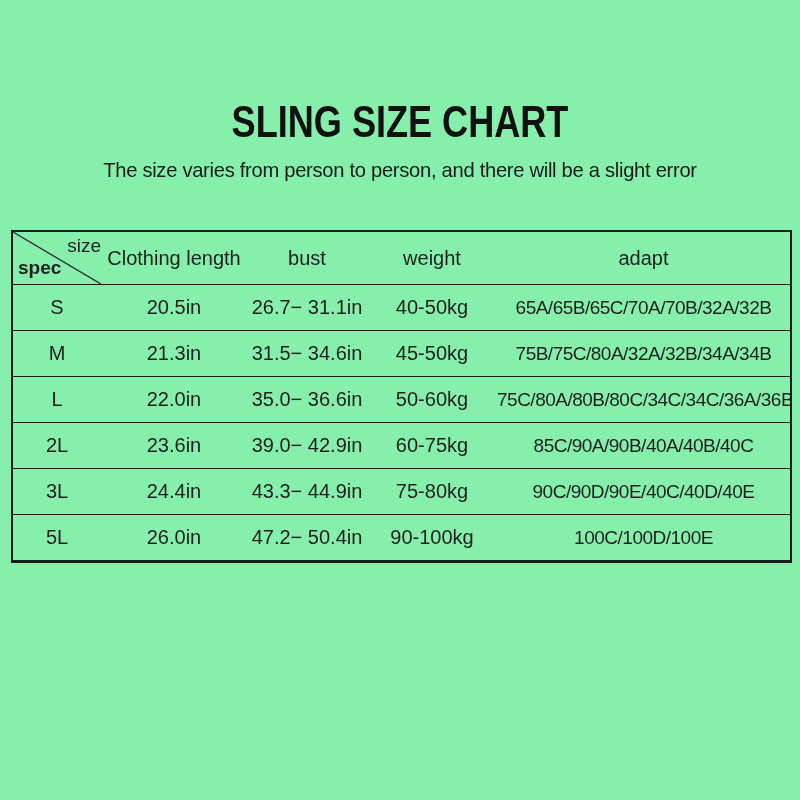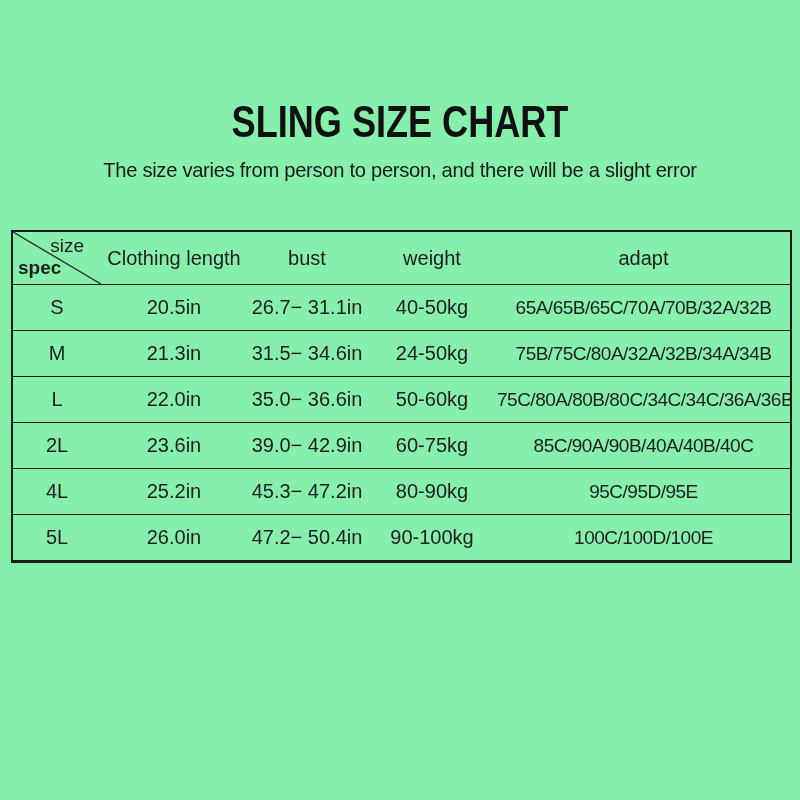--- a/index.html
+++ b/index.html
@@ -76,21 +76,21 @@
   }
   th.corner-cell svg {
     position: absolute;
     top: 0; left: 0;
     width: 100%; height: 100%;
     display: block;
   }
   .corner-size-label {
     position: absolute;
     top: 3px;
-    right: 17px;
+    right: 0;
     font-size: 19px;
     color: #1f1f1f;
   }
   .corner-spec-label {
     position: absolute;
     bottom: 5px;
     left: 5px;
     font-size: 19px;
     color: #1f1f1f;
     font-weight: bold;
@@ -131,43 +131,43 @@
         <td>S</td>
         <td>20.5in</td>
         <td>26.7− 31.1in</td>
         <td>40-50kg</td>
         <td class="adapt-cell">65A/65B/65C/70A/70B/32A/32B</td>
       </tr>
       <tr class="data-row">
         <td>M</td>
         <td>21.3in</td>
         <td>31.5− 34.6in</td>
-        <td>24-50kg</td>
+        <td>45-50kg</td>
         <td class="adapt-cell">75B/75C/80A/32A/32B/34A/34B</td>
       </tr>
       <tr class="data-row">
         <td>L</td>
         <td>22.0in</td>
         <td>35.0− 36.6in</td>
         <td>50-60kg</td>
         <td class="adapt-cell">75C/80A/80B/80C/34C/34C/36A/36B</td>
       </tr>
       <tr class="data-row">
         <td>2L</td>
         <td>23.6in</td>
         <td>39.0− 42.9in</td>
         <td>60-75kg</td>
         <td class="adapt-cell">85C/90A/90B/40A/40B/40C</td>
       </tr>
       <tr class="data-row">
-        <td>4L</td>
-        <td>25.2in</td>
-        <td>45.3− 47.2in</td>
-        <td>80-90kg</td>
-        <td class="adapt-cell">95C/95D/95E</td>
+        <td>3L</td>
+        <td>24.4in</td>
+        <td>43.3− 44.9in</td>
+        <td>75-80kg</td>
+        <td class="adapt-cell">90C/90D/90E/40C/40D/40E</td>
       </tr>
       <tr class="data-row">
         <td>5L</td>
         <td>26.0in</td>
         <td>47.2− 50.4in</td>
         <td>90-100kg</td>
         <td class="adapt-cell">100C/100D/100E</td>
       </tr>
     </tbody>
   </table>

